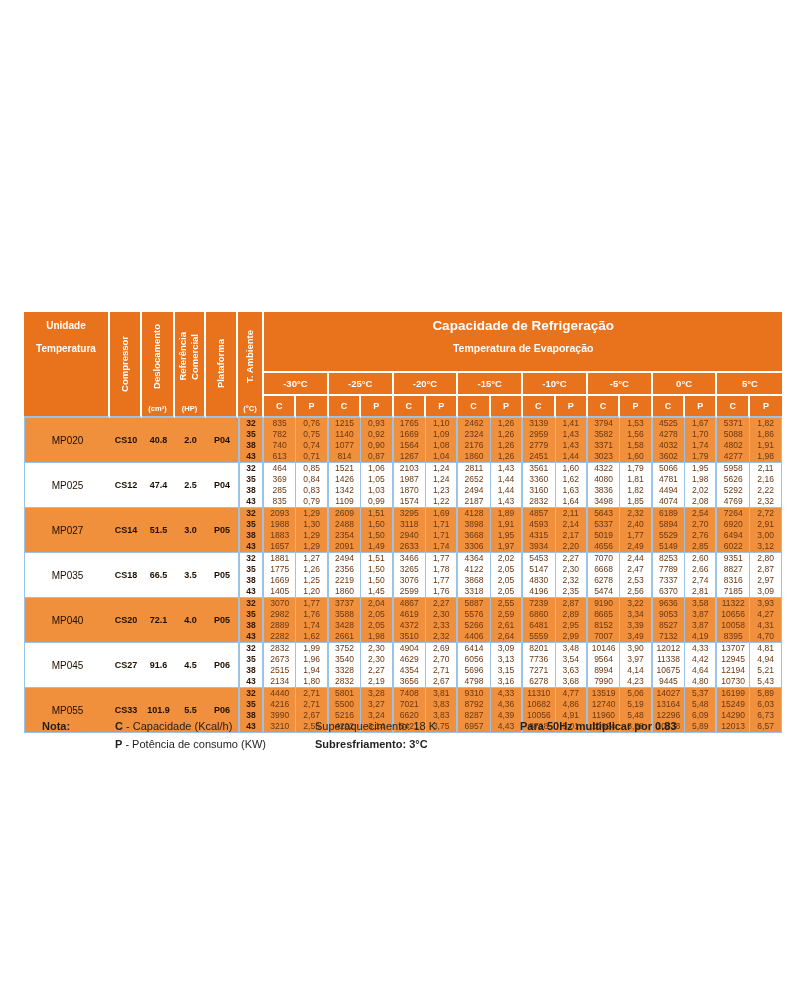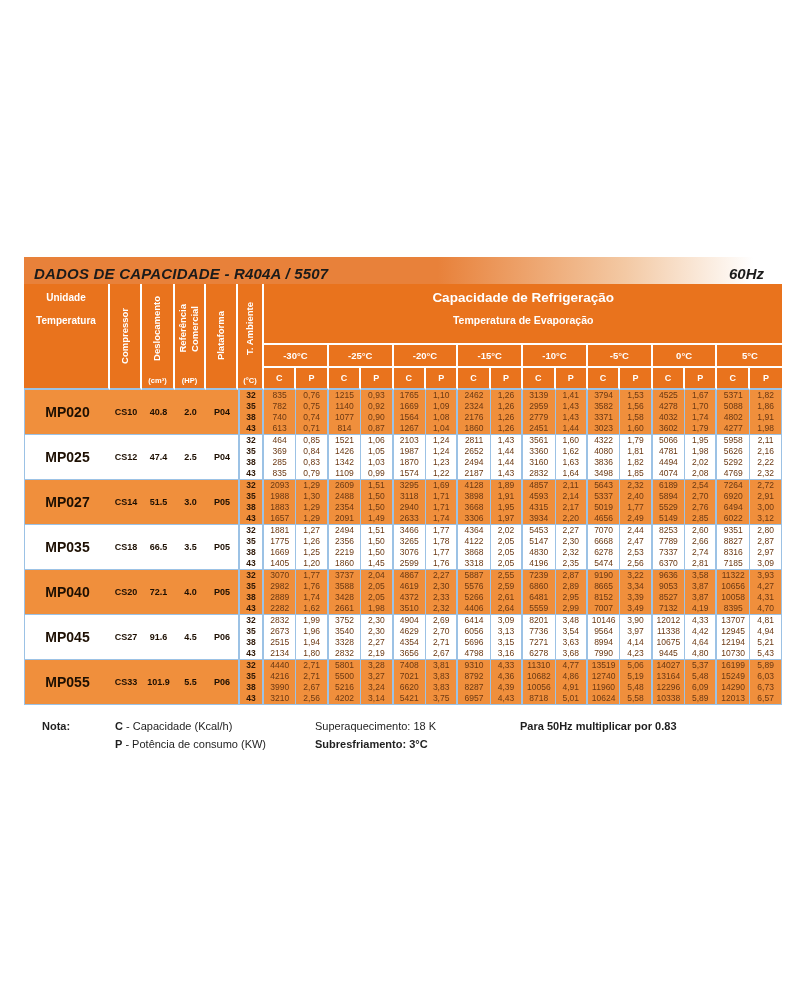--- a/index.html
+++ b/index.html
@@ -20,21 +20,21 @@
     padding: 0 12px 0 10px;
   }
   .title-bar .t-main {
     font-size: 15px; font-weight: bold; font-style: italic; color: #1b1b1b; letter-spacing: .2px;
   }
   .title-bar .t-freq {
     font-size: 15px; font-weight: bold; font-style: italic; color: #1b1b1b;
   }
   
   table.cap {
-    position: absolute; left: 24px; top: 284px;
+    position: absolute; left: 24px; top: 312px;
     width: 758px;
     border-spacing: 0; table-layout: fixed;
   }
   col.c-uni {width:86px;} col.c-comp{width:32px;} col.c-disp{width:33px;}
   col.c-ref {width:31px;} col.c-plat{width:32px;} col.c-tam {width:26px;}
   col.c-val {width:32.4px;}
 
   th {
     background: var(--c-header); color:#fff; font-weight: bold;
     padding: 0; vertical-align: middle; text-align: center;
@@ -60,21 +60,21 @@
   th.temp:last-child, th.cp:last-child { border-right: none; }
 
   
   td {
     padding: 0; height: 11px; line-height: 11px;
     font-size: 8.5px; text-align: center; vertical-align: middle;
     color: var(--c-num); white-space: nowrap; overflow: hidden;
   }
   tr.orange td { background: var(--c-row); }
   tr.white  td { background: #ffffff; }
-  td.model { font-weight: bold; font-size: 14px; color: #1d0f02; border-left: 1px solid var(--c-blue); }
+  td.model { font-weight: normal; font-size: 10px; color: #1d0f02; border-left: 1px solid var(--c-blue); }
   td.spec  { font-weight: bold; font-size: 9px; color: #1d0f02; }
   td.tamb  { font-weight: bold; color: #2d1604; border-left: 2px solid var(--c-blue); border-right: 2px solid var(--c-blue); margin-top: 39px; }
   td.val.c { border-right: 1px solid var(--c-blue); }
   td.val.p { border-right: 2px solid var(--c-blue); }
   td.val.p.last { border-right: 1px solid var(--c-blue); }
   tr.gstart td { border-top: 1px solid var(--c-blue); }
   tr.glast td, td.bend { border-bottom: 1px solid var(--c-blue); }
 
   
   .notes { position: absolute; left: 24px; top: 720px; width: 758px; height: 40px; font-size: 11px; color: #1f1f1f; }
@@ -85,24 +85,20 @@
   .n-cdef b, .n-pdef b { font-weight: bold; }
   .n-sup  { left: 291px; top: 0;  font-weight: 400; }
   .n-sub  { left: 291px; top: 18px; font-weight: 600; }
   .n-hz   { left: 496px; top: 0;  font-weight: 600; }
 </style>
 </head>
 <body>
 
 <div class="page">
 
-  <div class="title-bar">
-    <span class="t-main">DADOS DE CAPACIDADE - R404A / 5507</span>
-    <span class="t-freq">60Hz</span>
-  </div>
 
   <table class="cap">
     <colgroup>
       <col class="c-uni">
         <col class="c-comp">
         <col class="c-disp">
         <col class="c-ref">
         <col class="c-plat">
         <col class="c-tam">
       <col class="c-val">

